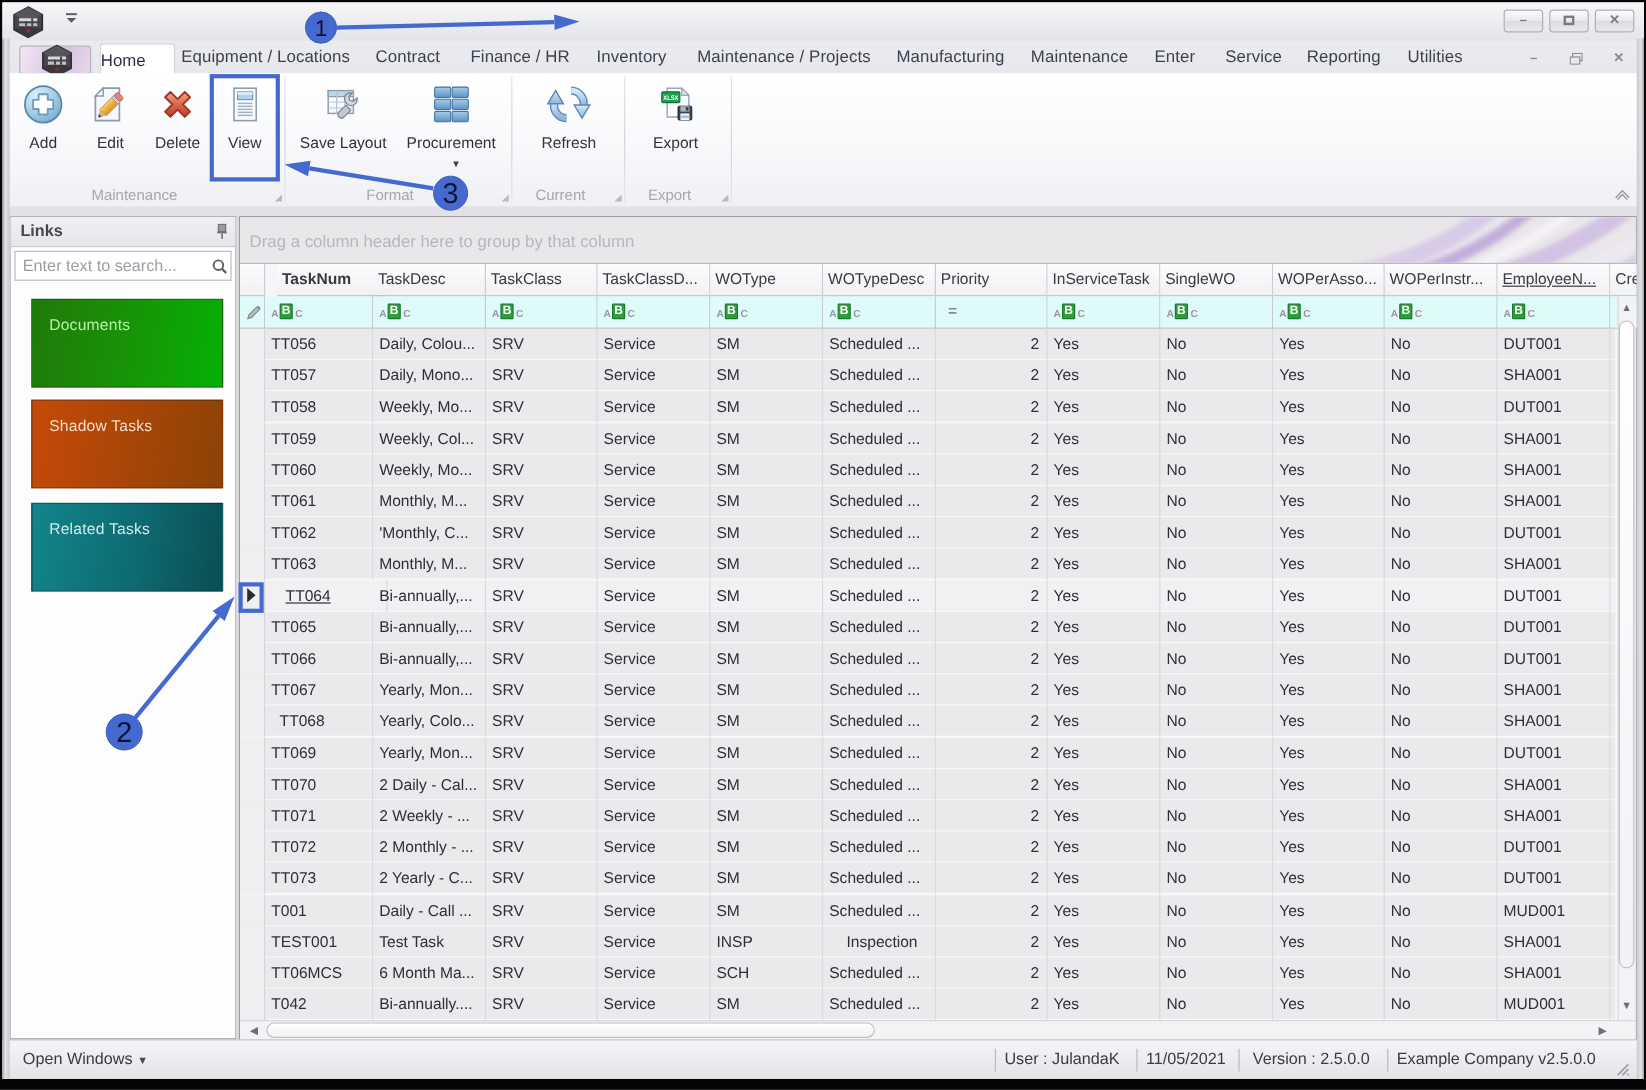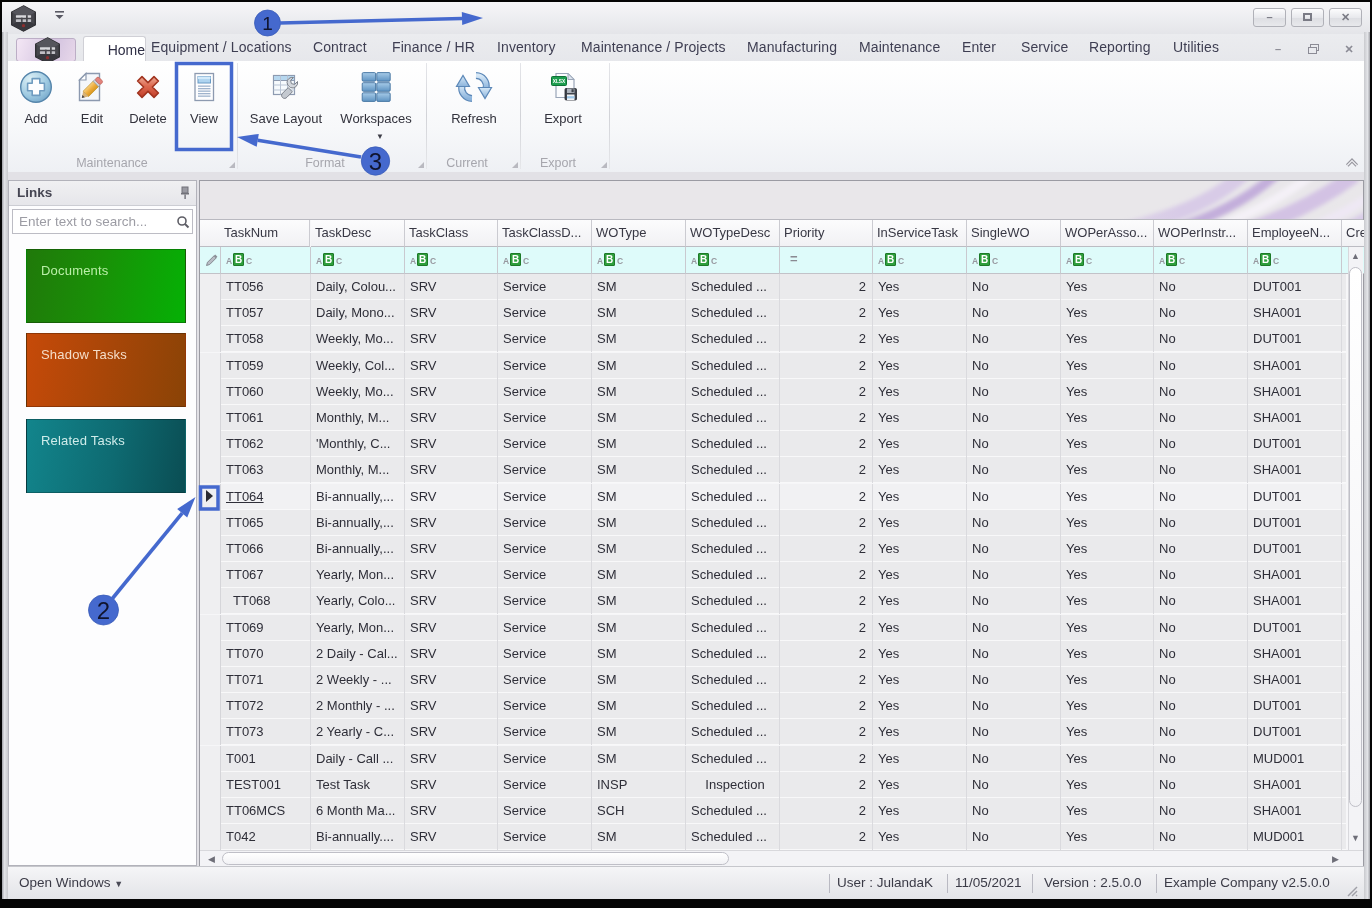--- a/index.html
+++ b/index.html
@@ -6,21 +6,21 @@
 #win{position:absolute;left:2px;top:2px;width:1368px;height:897px;background:#e6e6ea;}
 #edgeL{left:0;top:30px;width:6px;height:867px;background:linear-gradient(to right,#9fa0a6,#e3e4e8 40%,#c9cace);}
 #edgeR{left:1362px;top:30px;width:6px;height:867px;background:linear-gradient(to left,#9fa0a6,#e3e4e8 40%,#c9cace);}
 #title{left:0;top:0;width:1368px;height:32px;background:linear-gradient(#f6f6f8,#e4e5e9);}
 #titletext{left:486px;top:7px;font-size:14.5px;letter-spacing:-0.35px;font-weight:bold;color:#17171c;letter-spacing:0.2px;}
 #titletext .t1{color:#73736c;}
 .winbtn{top:6px;width:33px;height:19px;border:1px solid #b0b1b8;border-radius:3px;background:linear-gradient(#fcfcfd,#e8e9ed 50%,#dcdde2 50%,#e8e9ec);color:#7a7b85;text-align:center;font-weight:bold;font-size:11px;line-height:17px;}
 #tabrow{left:6px;top:32px;width:1356px;height:29px;background:linear-gradient(#ebecef,#e6e7eb);}
 #appbtn{left:8px;top:4px;width:60px;height:24px;border:1px solid #bcaec6;border-radius:3px;background:linear-gradient(110deg,#f4e7f5,#d4c4e0 60%,#e8d8ea);}
 .tab{top:5px;font-size:14px;letter-spacing:0.1px;color:#3e3e52;}
-#hometab{left:75px;top:2px;width:63px;height:27px;background:#fff;border:1px solid #d0d0d6;border-bottom:none;border-radius:3px 3px 0 0;text-align:right;line-height:26px;font-size:14px;color:#2e2e44;}
+#hometab{left:75px;top:2px;width:63px;height:27px;background:#fff;border:1px solid #d0d0d6;border-bottom:none;border-radius:3px 3px 0 0;text-align:left;line-height:26px;font-size:14px;color:#2e2e44;}
 .mwb{top:8px;width:16px;height:15px;color:#8b8b95;font-size:11px;font-weight:bold;text-align:center;line-height:15px;}
 #ribbon{left:6px;top:59px;width:1356px;height:113px;background:linear-gradient(#ffffff,#f7f8fa 60%,#eef0f4);border-bottom:1px solid #ccccd2;}
 .gsep{top:2px;width:1px;height:106px;background:linear-gradient(#e4e5e9,#d2d3d8 50%,#e6e7ea);}
 .glabel{top:95px;font-size:12.5px;color:#a6a6ad;text-align:center;}
 .gcorner{top:100px;width:8px;height:8px;}
 .btlabel{top:50px;font-size:13px;color:#32323c;text-align:center;white-space:nowrap;}
 .icon32{width:32px;height:32px;}
 #content{left:6px;top:170px;width:1356px;height:696px;background:#e2e1e6;}
 #links{left:0px;top:8px;width:189px;height:686px;background:#fdfdfe;border:1px solid #b2b2ba;}
 #linkshdr{left:0;top:0;width:187px;height:25px;background:linear-gradient(#f0f0f2,#e6e6ea);border-bottom:1px solid #cccdd3;}
@@ -193,21 +193,21 @@
             </linearGradient>
           </defs>
           <rect x="2.2" y="1.6" width="13.4" height="8.6" rx="1.2" fill="url(#gw)" stroke="#41729f" stroke-width="0.9"></rect>
           <rect x="16.8" y="1.6" width="13.4" height="8.6" rx="1.2" fill="url(#gw)" stroke="#41729f" stroke-width="0.9"></rect>
           <rect x="2.2" y="11.7" width="13.4" height="8.6" rx="1.2" fill="url(#gw)" stroke="#41729f" stroke-width="0.9"></rect>
           <rect x="16.8" y="11.7" width="13.4" height="8.6" rx="1.2" fill="url(#gw)" stroke="#41729f" stroke-width="0.9"></rect>
           <rect x="2.2" y="21.8" width="13.4" height="8.6" rx="1.2" fill="url(#gw)" stroke="#41729f" stroke-width="0.9"></rect>
           <rect x="16.8" y="21.8" width="13.4" height="8.6" rx="1.2" fill="url(#gw)" stroke="#41729f" stroke-width="0.9"></rect>
         </svg>
       </div>
-      <div class="ab btlabel" style="left:328px;width:80px;">Workspaces</div>
+      <div class="ab btlabel" style="left:328px;width:80px;">Procurement</div>
       <div class="ab" style="left:368px;top:71px;font-size:8px;color:#3c3c46;">▼</div>
       <div class="ab" style="left:450px;top:10px;">
         <svg width="38" height="32" viewBox="0 0 38 32" style="margin-left:-3px">
           <defs>
             <linearGradient id="gr" x1="0" y1="0" x2="0" y2="1">
               <stop offset="0" stop-color="#d6e8f7"></stop>
               <stop offset="1" stop-color="#8cb4dc"></stop>
             </linearGradient>
           </defs>
           <path d="M17 27.5 A 10.5 10.5 0 0 1 7 14.5" fill="none" stroke="#5c88b8" stroke-width="7"></path>
@@ -314,34 +314,35 @@
             <g filter="url(#bl)">
               <path d="M110 52 C 170 38 215 22 250 -12" fill="none" stroke="#d8cbe7" stroke-width="14"></path>
               <path d="M150 56 C 210 40 252 18 285 -14" fill="none" stroke="#c3aedb" stroke-width="10"></path>
               <path d="M172 60 C 235 44 280 20 318 -10" fill="none" stroke="#f4f1f7" stroke-width="9"></path>
               <path d="M205 62 C 270 46 318 22 356 -6" fill="none" stroke="#d3c2e4" stroke-width="15"></path>
               <path d="M250 66 C 315 50 356 28 384 6" fill="none" stroke="#eee8f4" stroke-width="9"></path>
               <path d="M280 68 C 342 54 376 36 392 18" fill="none" stroke="#d9cce8" stroke-width="13"></path>
             </g>
             <rect x="0" y="0" width="364" height="39" fill="url(#fade)"></rect>
           </svg>
+          <div class="ab" id="dragtext">Drag a column header here to group by that column</div>
         </div>
         <div class="ab hcell" style="left:0px;top:39px;width:21px;"></div>
-        <div class="ab hcell" style="left:20px;top:39px;width:90px;">TaskNum</div>
+        <div class="ab hcell" style="left:31px;top:39px;width:90px;font-weight:bold;">TaskNum</div>
         <div class="ab hcell" style="left:111px;top:39px;width:94px;">TaskDesc</div>
         <div class="ab hcell" style="left:205px;top:39px;width:93px;">TaskClass</div>
         <div class="ab hcell" style="left:298px;top:39px;width:94px;">TaskClassD...</div>
         <div class="ab hcell" style="left:392px;top:39px;width:94px;">WOType</div>
         <div class="ab hcell" style="left:486px;top:39px;width:94px;">WOTypeDesc</div>
         <div class="ab hcell" style="left:580px;top:39px;width:93px;">Priority</div>
         <div class="ab hcell" style="left:673px;top:39px;width:94px;">InServiceTask</div>
         <div class="ab hcell" style="left:767px;top:39px;width:94px;">SingleWO</div>
         <div class="ab hcell" style="left:861px;top:39px;width:93px;">WOPerAsso...</div>
         <div class="ab hcell" style="left:954px;top:39px;width:94px;">WOPerInstr...</div>
-        <div class="ab hcell" style="left:1048px;top:39px;width:94px;">EmployeeN...</div>
+        <div class="ab hcell" style="left:1048px;top:39px;width:94px;text-decoration:underline;">EmployeeN...</div>
         <div class="ab hcell" style="left:1142px;top:39px;width:23px;">Cre...</div>
         <div class="ab hcell" style="left:1165px;top:39px;width:-2px;border-right:none;"></div>
         <div class="ab fcell" style="left:0px;top:66px;width:21px;">
           <svg class="ab" style="left:5px;top:6px;" width="13" height="14" viewBox="0 0 13 14">
             <path d="M1.5 12.5 l1 -3.2 6.5 -6.5 2.2 2.2 -6.5 6.5 z" fill="#b8bcc4" stroke="#7e828a" stroke-width="0.9"></path>
             <path d="M9 2.8 l1.2 -1.2 2.2 2.2 -1.2 1.2 z" fill="#8a8e96"></path>
           </svg>
         </div>
         <div class="ab fcell" style="left:21px;top:66px;width:90px;">
           <span class="abc">
@@ -540,21 +541,21 @@
             <div class="ab dcell" style="left:486px;top:0;width:94px;">Scheduled ...</div>
             <div class="ab dcell" style="left:580px;top:0;width:93px;text-align:right;padding-right:6px;padding-left:0;">2</div>
             <div class="ab dcell" style="left:673px;top:0;width:94px;">Yes</div>
             <div class="ab dcell" style="left:767px;top:0;width:94px;">No</div>
             <div class="ab dcell" style="left:861px;top:0;width:93px;">Yes</div>
             <div class="ab dcell" style="left:954px;top:0;width:94px;">No</div>
             <div class="ab dcell" style="left:1048px;top:0;width:94px;">SHA001</div>
           </div>
           <div class="ab drow" style="top:210px;background:#f1f1f3;">
             <div class="ab indcell"></div>
-            <div class="ab dcell" style="left:21px;top:0;width:90px;text-decoration:underline;">TT064</div>
+            <div class="ab dcell" style="left:33px;top:0;width:90px;text-decoration:underline;">TT064</div>
             <div class="ab dcell" style="left:111px;top:0;width:94px;">Bi-annually,...</div>
             <div class="ab dcell" style="left:205px;top:0;width:93px;">SRV</div>
             <div class="ab dcell" style="left:298px;top:0;width:94px;">Service</div>
             <div class="ab dcell" style="left:392px;top:0;width:94px;">SM</div>
             <div class="ab dcell" style="left:486px;top:0;width:94px;">Scheduled ...</div>
             <div class="ab dcell" style="left:580px;top:0;width:93px;text-align:right;padding-right:6px;padding-left:0;">2</div>
             <div class="ab dcell" style="left:673px;top:0;width:94px;">Yes</div>
             <div class="ab dcell" style="left:767px;top:0;width:94px;">No</div>
             <div class="ab dcell" style="left:861px;top:0;width:93px;">Yes</div>
             <div class="ab dcell" style="left:954px;top:0;width:94px;">No</div>

